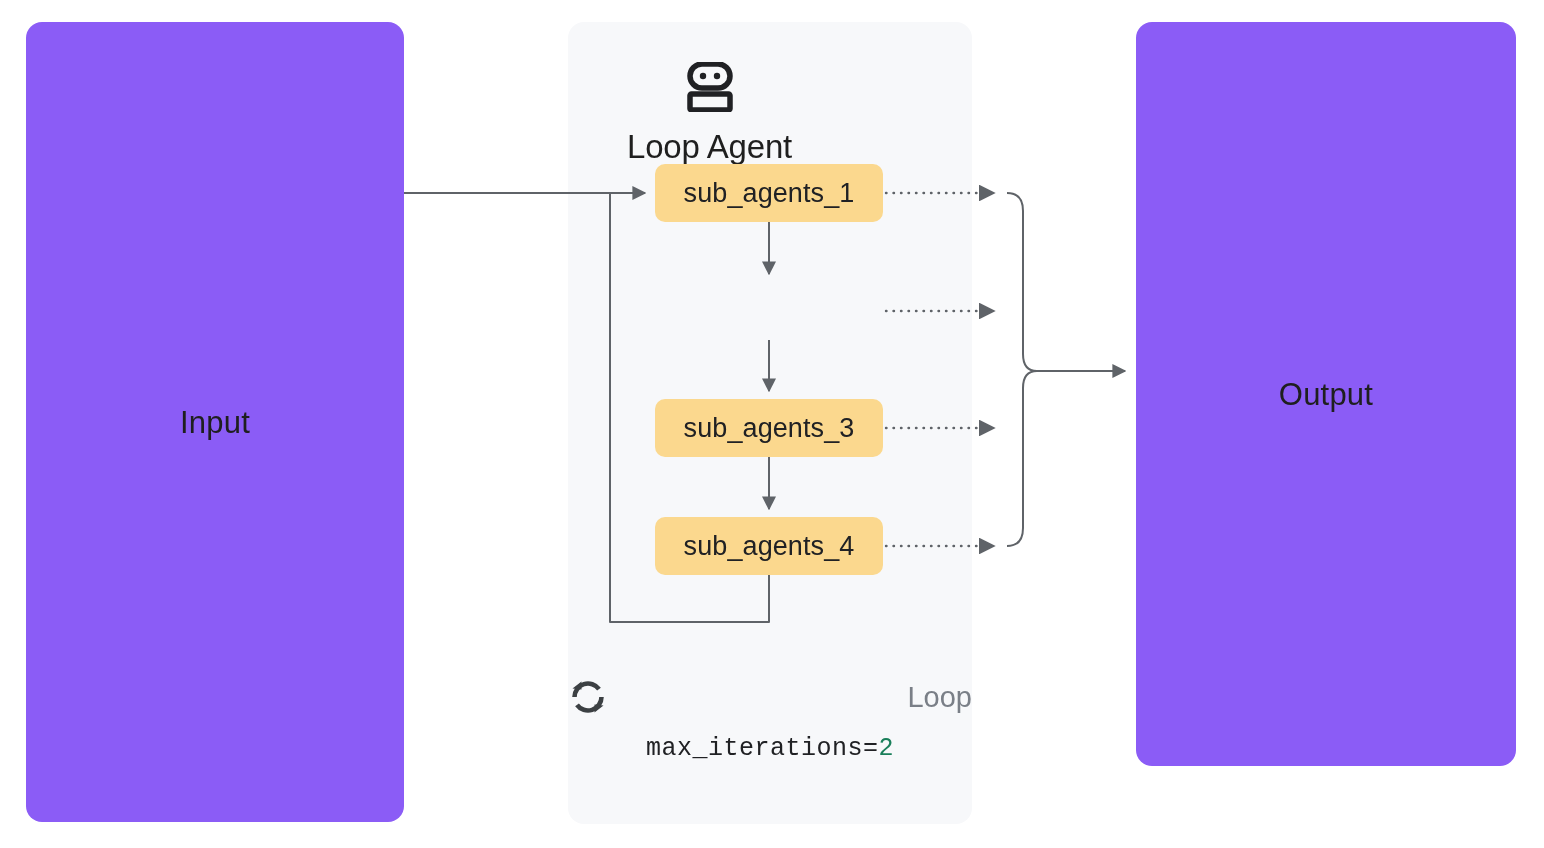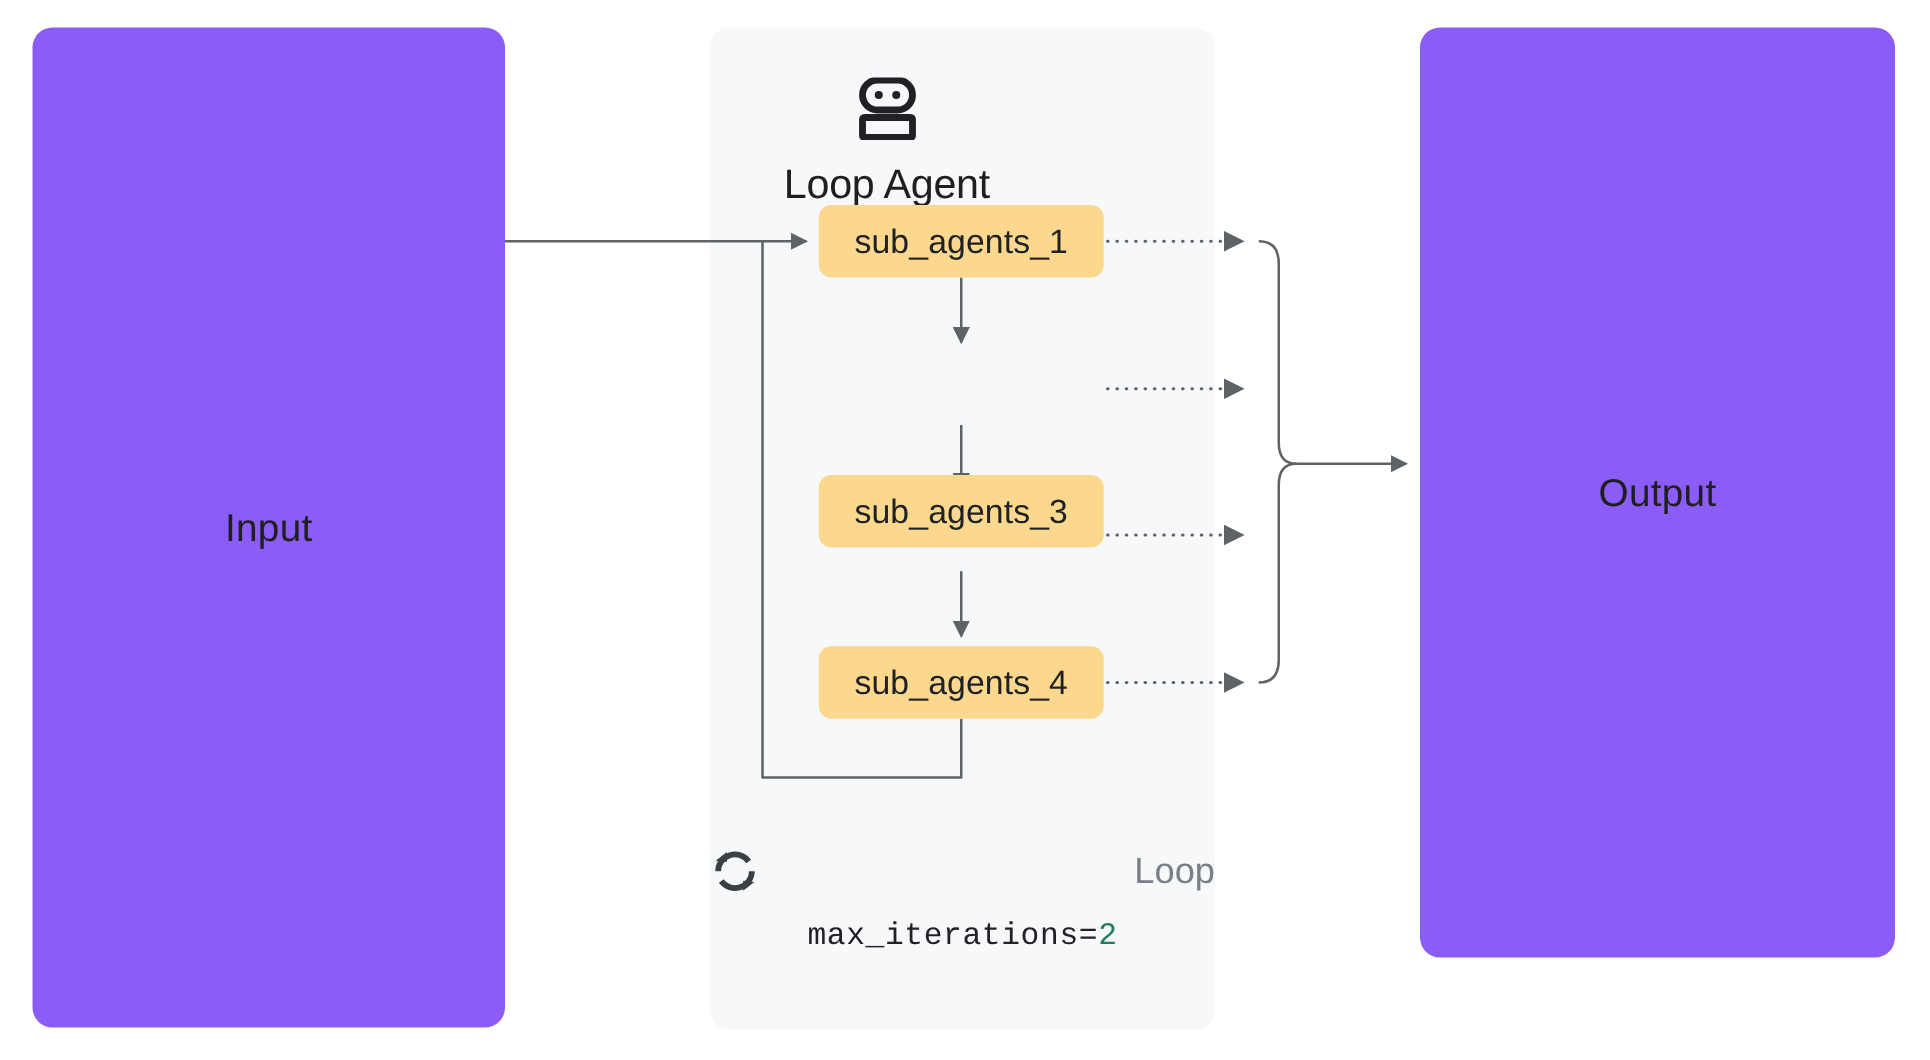--- a/index.html
+++ b/index.html
@@ -89,21 +89,21 @@
   .agent-label {
     font-size: 27px;
     color: #202124;
     line-height: 1;
     letter-spacing: 0.1px;
     white-space: nowrap;
     user-select: none;
   }
   #agent-1 { top: 164px; }
   #agent-2 { top: 282px; }
-  #agent-3 { top: 380px; }
+  #agent-3 { top: 399px; }
   #agent-4 { top: 517px; }
 
   
   #loop-footer {
     position: absolute;
     left: 568px;
     top: 672px;
     width: 404px;
     text-align: center;
   }

